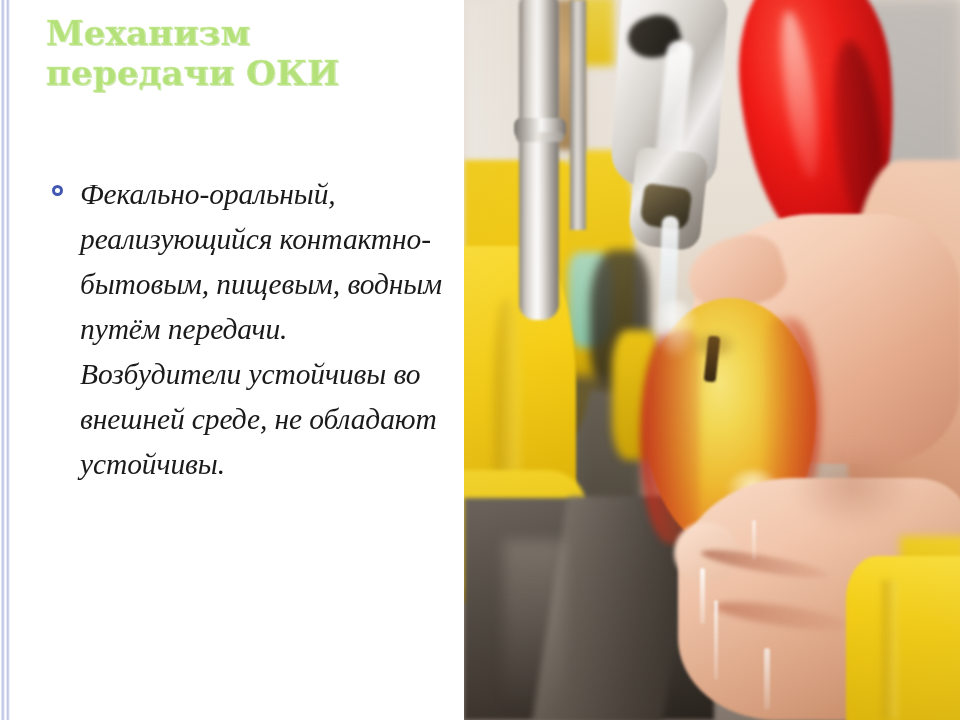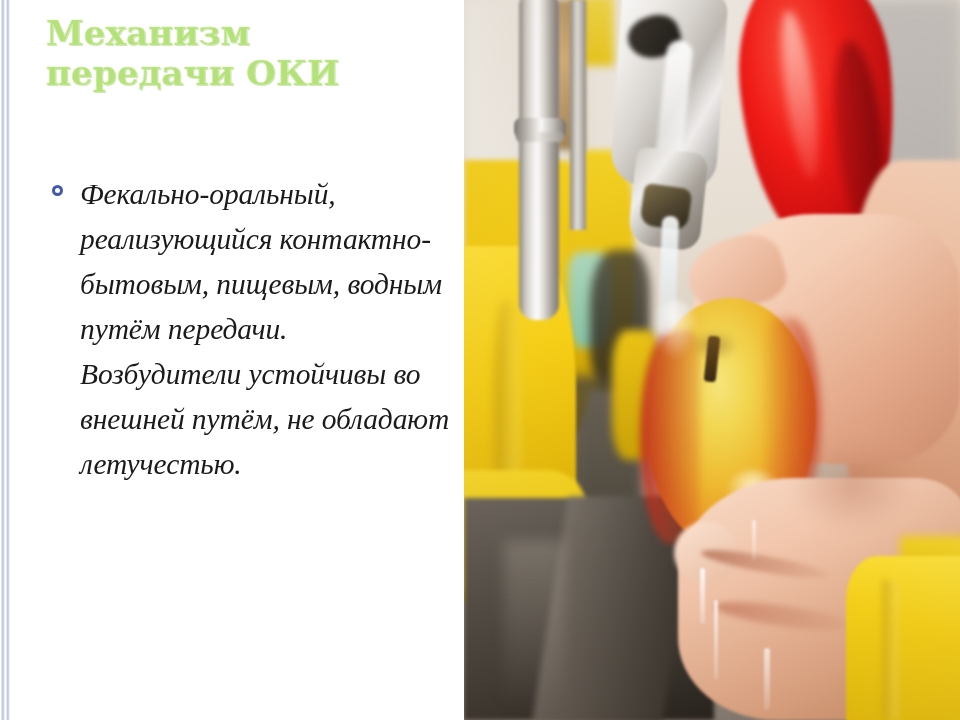--- a/index.html
+++ b/index.html
@@ -486,21 +486,21 @@
 
   <div class="edge-stripe"></div>
 
   <div class="slide-title">Механизм передачи ОКИ</div>
 
   <div class="body-block">
     <div class="bullet-row">
       <span class="bullet-marker">
         <span class="bullet-ring"></span>
       </span>
-      <span class="bullet-text">Фекально-оральный, реализующийся контактно-бытовым, пищевым, водным путём передачи. Возбудители устойчивы во внешней путём, не обладают летучестью.</span>
+      <span class="bullet-text">Фекально-оральный, реализующийся контактно-бытовым, пищевым, водным путём передачи. Возбудители устойчивы во внешней среде, не обладают устойчивы.</span>
     </div>
   </div>
 
   <div class="photo-panel">
     <div class="photo-layer bg-wall"></div>
     <div class="photo-layer bg-wall-left"></div>
     <div class="photo-layer bg-top-right"></div>
     <div class="photo-layer bg-grey-right"></div>
 
     <div class="photo-layer cloth-topstrip"></div>

